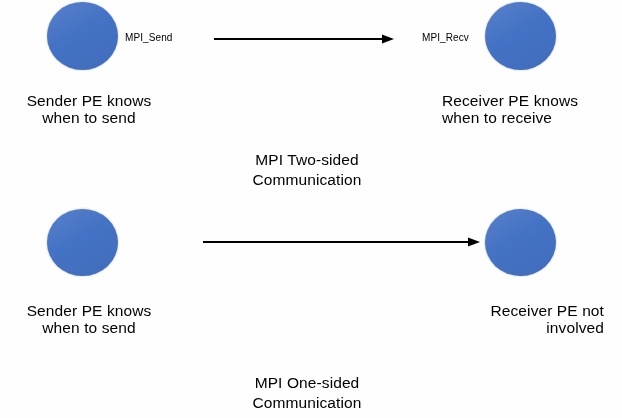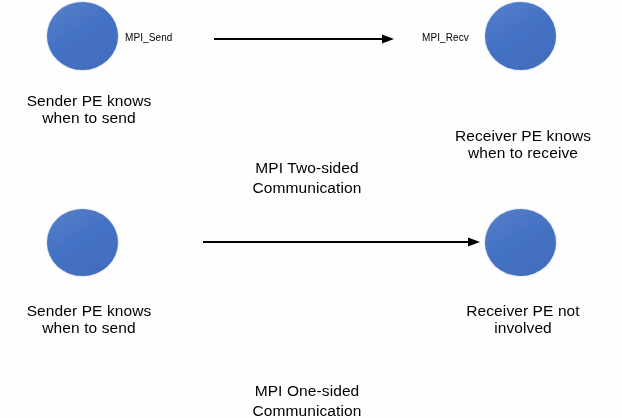--- a/index.html
+++ b/index.html
@@ -60,32 +60,31 @@
   #label-mpi-put  { left: 125px; top: 232px; }
 
   .caption {
     position: absolute;
     font-size: 15.5px;
     line-height: 17px;
     white-space: pre-line;
     letter-spacing: 0.1px;
   }
   #caption-sender-top      { left: 9px;   top: 92px;  text-align: center; width: 160px; }
-  #caption-receiver-top    { left: 442px; top: 92px;  text-align: center; width: 162px; margin-top: 35px; }
+  #caption-receiver-top    { left: 442px; top: 92px;  text-align: left; width: 162px; }
   #caption-sender-bottom   { left: 9px;   top: 302px; text-align: center; width: 160px; }
-  #caption-receiver-bottom { left: 442px; top: 302px; text-align: center; width: 162px; }
+  #caption-receiver-bottom { left: 442px; top: 302px; text-align: right; width: 162px; }
 
   .section-title {
     position: absolute;
     font-size: 15.5px;
     line-height: 20px;
     white-space: pre-line;
     text-align: center;
     letter-spacing: 0.1px;
-    margin-top: 8px;
   }
   #title-two-sided { left: 187px; top: 150px; width: 240px; }
   #title-one-sided { left: 187px; top: 373px; width: 240px; }
 </style>
 </head>
 <body>
 
 <div id="canvas">
 
   <div class="pe-circle" id="pe-top-left"></div>

